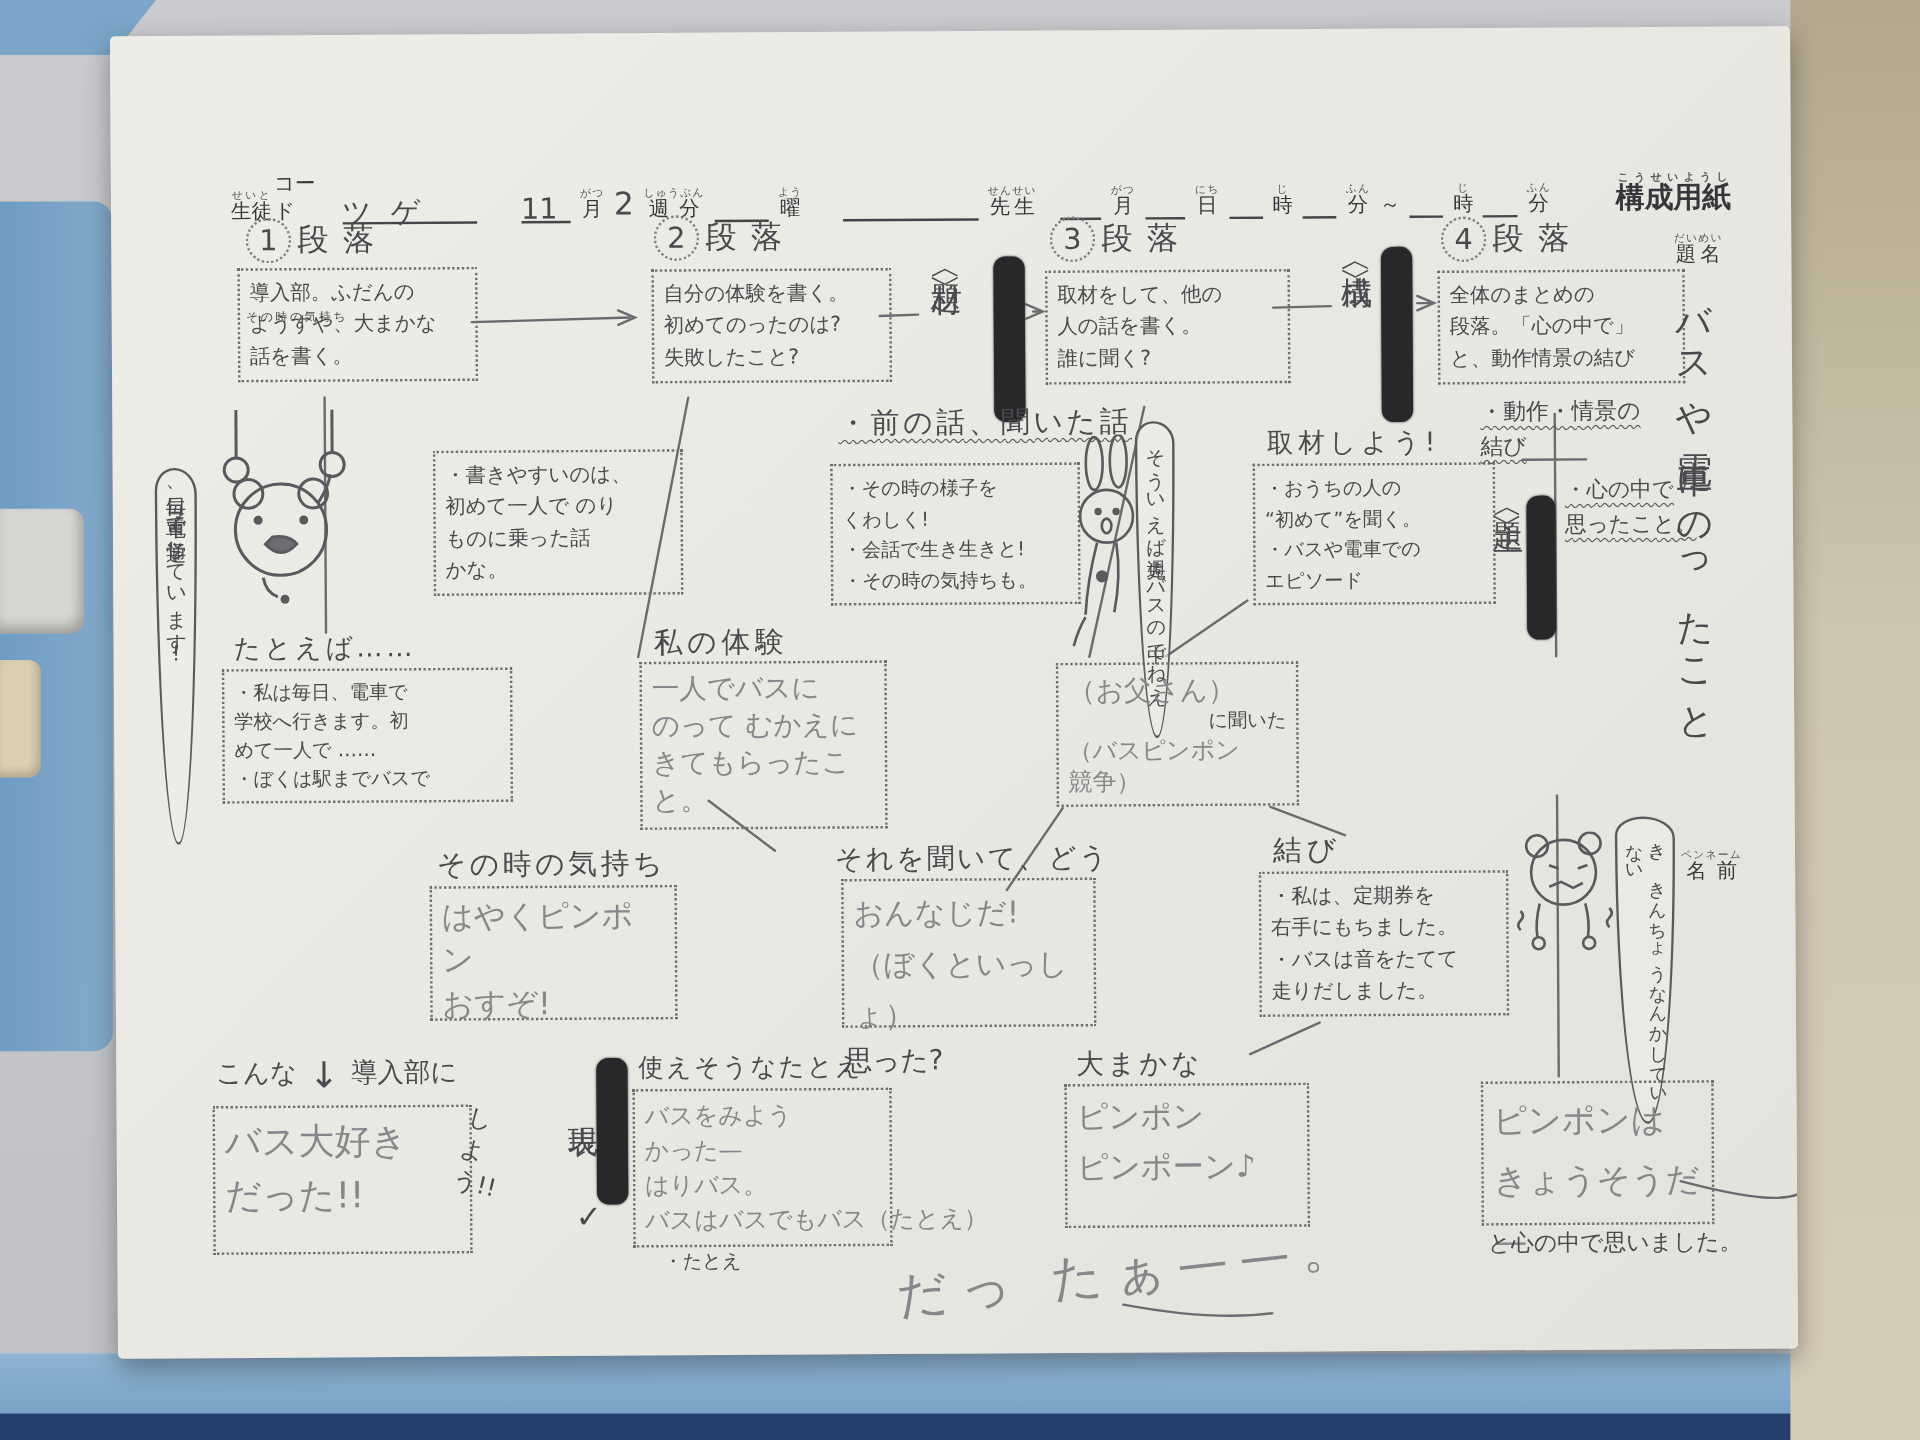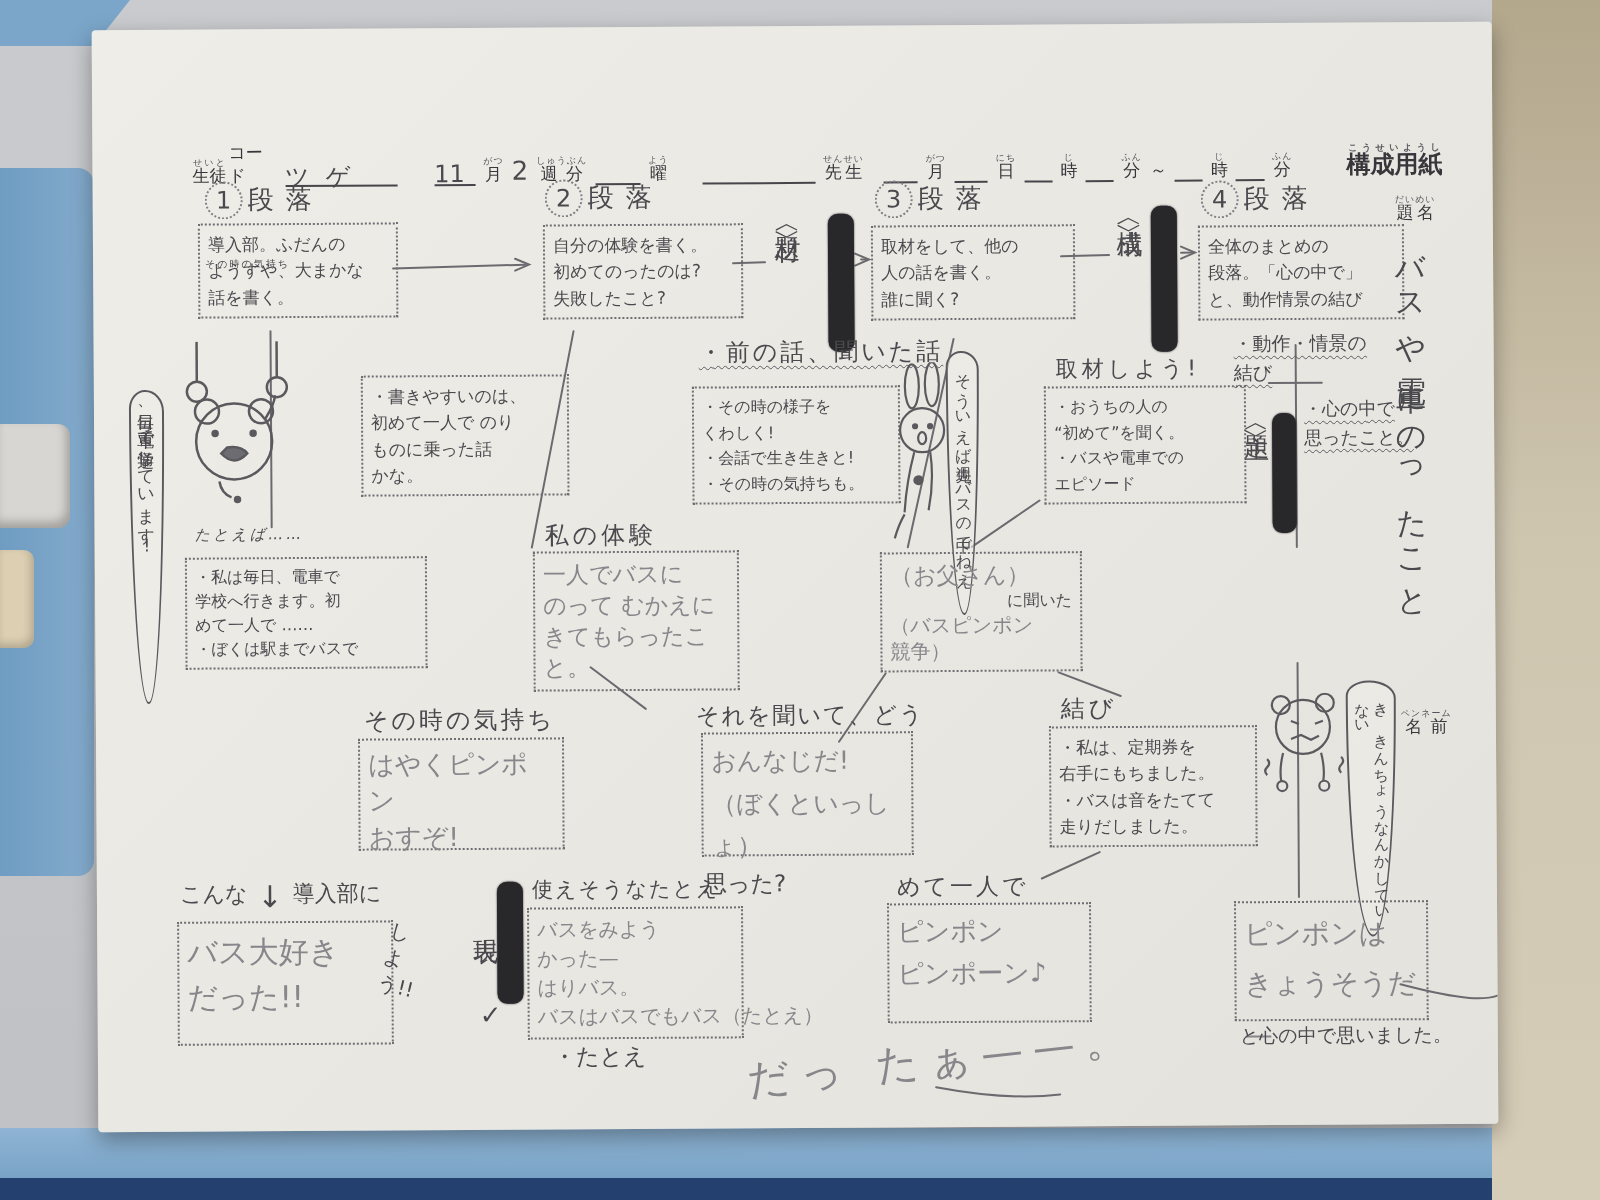--- a/index.html
+++ b/index.html
@@ -209,21 +209,21 @@
 ・バスや電車での
 エピソード</div>
 
     <div class="abs hand pre wavy" style="left:1140px;top:306px;font-size:19px;line-height:1.5;">・動作・情景の
 結び</div>
     <div class="abs vert hand" style="left:1146px;top:392px;font-size:25px;height:130px;">〈主題〉</div>
     <div class="abs marker" style="left:1178px;top:390px;width:24px;height:120px;"></div>
     <div class="abs hand pre wavy" style="left:1210px;top:372px;font-size:18px;line-height:1.6;">・心の中で
 思ったこと。</div>
 
-    <div class="abs hand" style="left:100px;top:496px;font-size:15px;letter-spacing:3px;font-style:italic;">たとえば……</div>
+    <div class="abs hand" style="left:100px;top:496px;font-size:22px;letter-spacing:3px;">たとえば……</div>
     <div class="abs dotbox hand pre" style="left:90px;top:528px;width:222px;font-size:16px;line-height:1.5;">・私は毎日、電車で
 学校へ行きます。初
 めて一人で ……
 ・ぼくは駅までバスで</div>
 
     <div class="abs hand" style="left:450px;top:492px;font-size:24px;letter-spacing:4px;">私の体験</div>
     <div class="abs dotbox pencil pre" style="left:438px;top:524px;width:186px;font-size:23px;line-height:1.35;">一人でバスに
 のって むかえに
 きてもらったこと。</div>
 
@@ -282,23 +282,23 @@
 
     <div class="abs vert hand" style="left:372px;top:892px;font-size:25px;height:120px;">表現</div>
     <div class="abs marker" style="left:400px;top:854px;width:26px;height:122px;"></div>
     <div class="abs hand" style="left:382px;top:972px;font-size:26px;">✓</div>
 
     <div class="abs hand" style="left:435px;top:848px;font-size:21px;letter-spacing:2px;">使えそうなたとえ</div>
     <div class="abs dotbox pencil pre" style="left:430px;top:880px;width:196px;height:116px;font-size:20px;line-height:1.45;overflow:visible;white-space:pre;">バスをみよう
 かった—
 はりバス。
 バスはバスでもバス（たとえ）</div>
-    <div class="abs hand" style="left:455px;top:1014px;font-size:23px;">・たとえ</div>
-
-    <div class="abs hand" style="left:800px;top:846px;font-size:23px;letter-spacing:3px;">めて一人で</div>
+    <div class="abs hand" style="left:455px;top:1014px;font-size:16px;">・たとえ</div>
+
+    <div class="abs hand" style="left:800px;top:846px;font-size:23px;letter-spacing:3px;">大まかな</div>
     <div class="abs dotbox pencil pre" style="left:790px;top:878px;width:184px;height:104px;font-size:26px;line-height:1.6;">ピンポン
 ピンポーン♪</div>
 
     <div class="abs dotbox pencil pre" style="left:1137px;top:878px;width:174px;height:104px;font-size:28px;line-height:1.8;">ピンポンは
 きょうそうだ—</div>
     <div class="abs hand" style="left:1142px;top:1000px;font-size:19px;">と心の中で思いました。</div>
 
     <div class="abs pencil" style="left:648px;top:1006px;font-size:42px;letter-spacing:10px;transform:rotate(-6deg);">だっ たぁ——。</div>
 
   </div>

